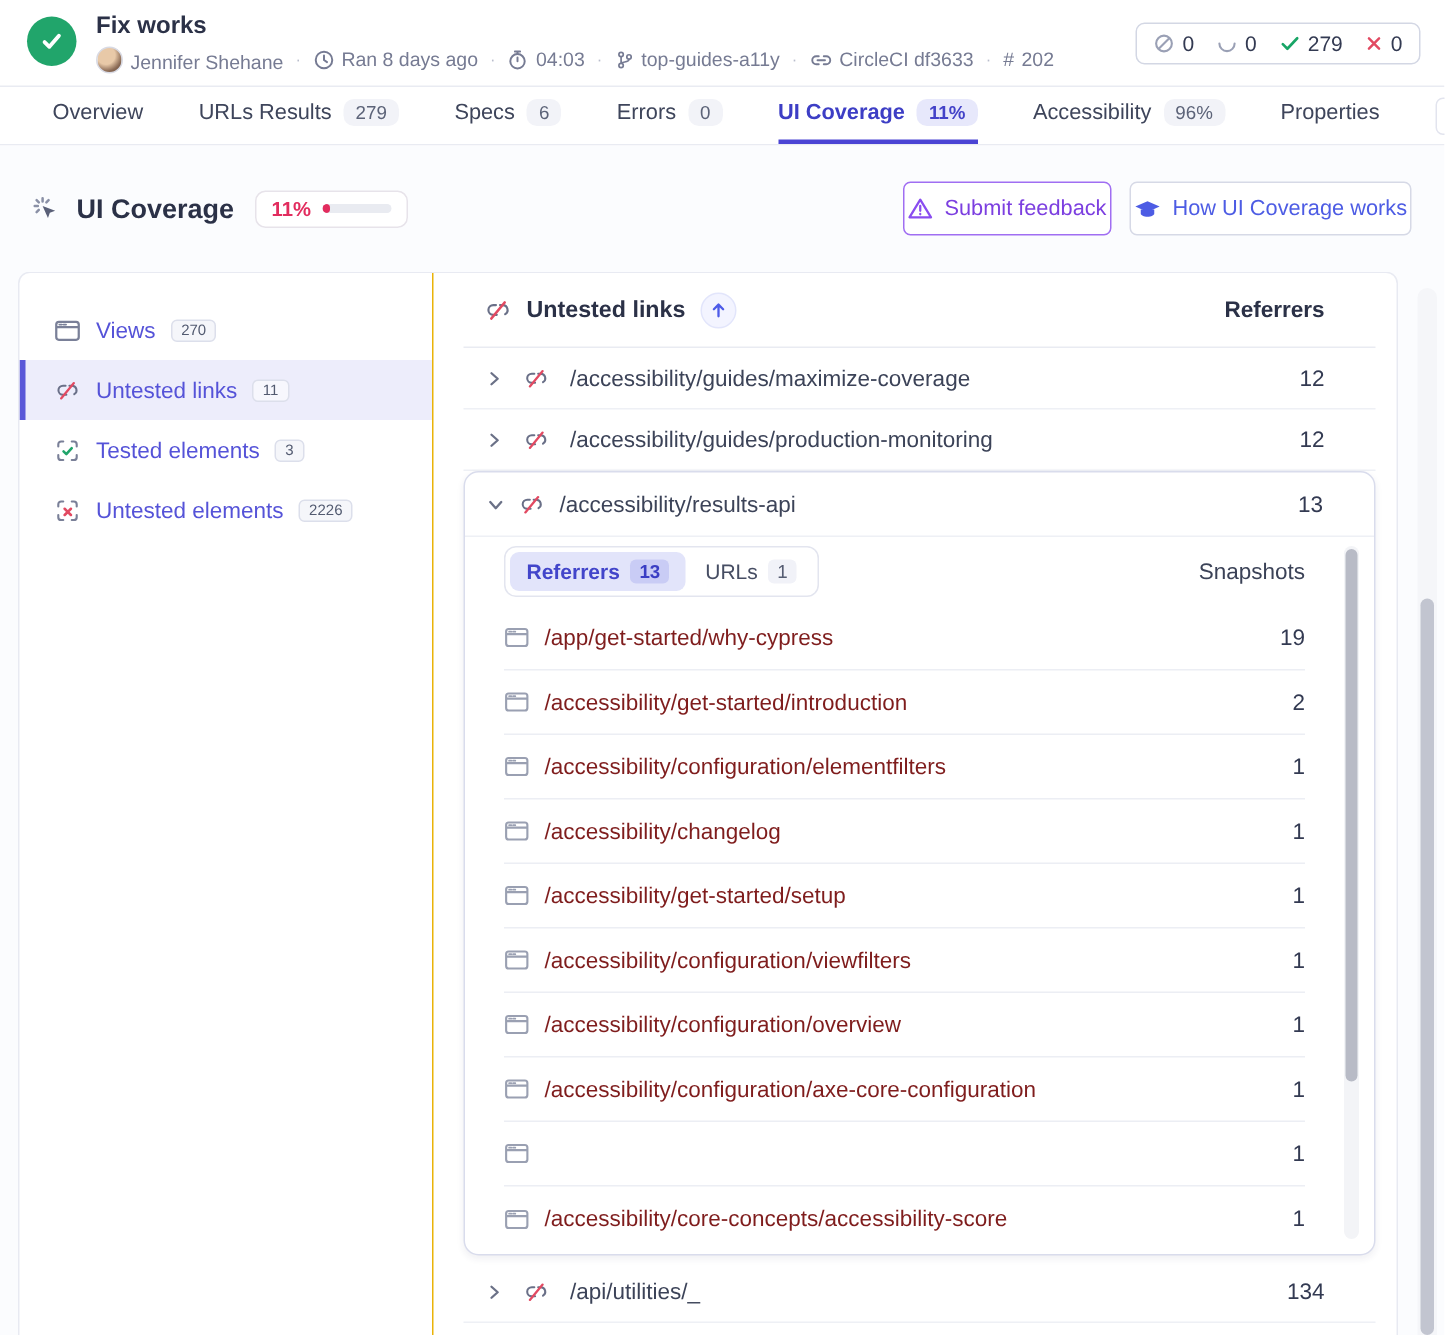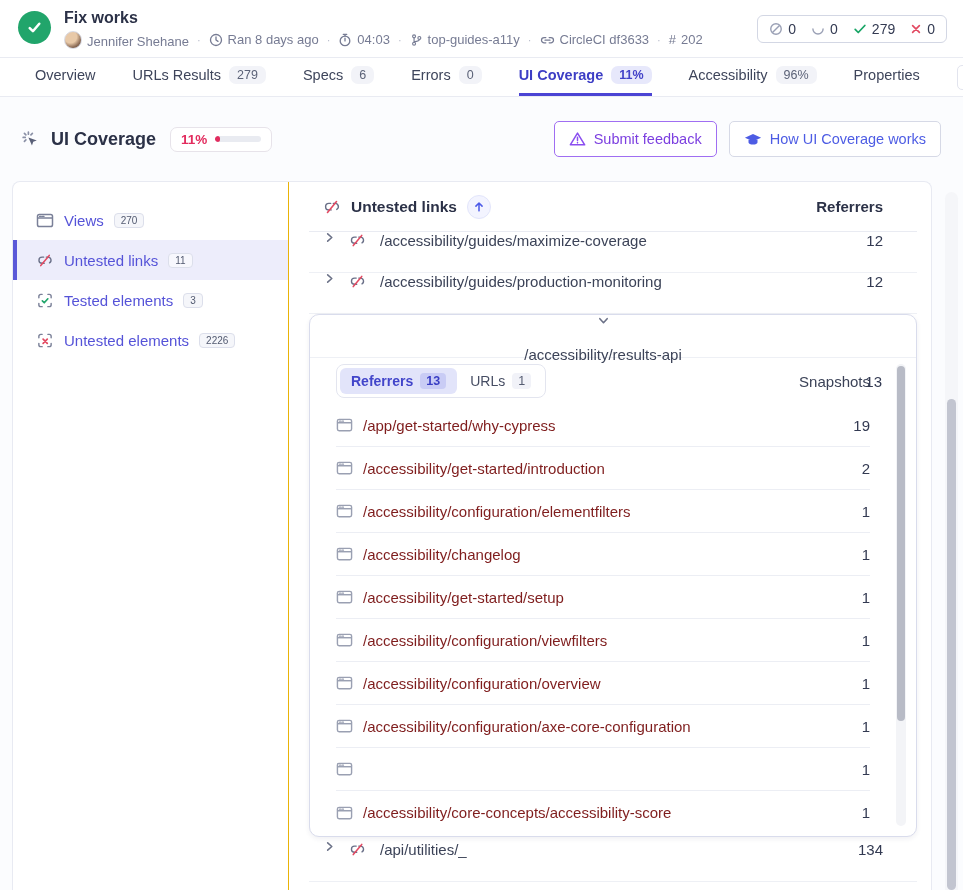--- a/index.html
+++ b/index.html
@@ -38,21 +38,21 @@
   .page-body { flex:1; background:#fbfcfe; position:relative; overflow:hidden; }
   .section-header { height:84px; display:flex; align-items:center; justify-content:space-between; padding:0 22px 0 20px; }
   .sec-left { display:flex; align-items:center; gap:10px; }
   .sec-title { font-size:18px; font-weight:bold; color:#2b3147; }
   .score-pill { display:flex; align-items:center; gap:8px; border:1px solid #e7e3ea; background:#fff;
     border-radius:7px; padding:4px 10px; margin-left:4px; }
   .score-val { color:#e22c5e; font-size:13.5px; font-weight:bold; }
   .score-bar { width:46px; height:6px; border-radius:3px; background:#e9ebf1; position:relative; overflow:hidden; }
   .score-fill { position:absolute; left:0; top:0; bottom:0; border-radius:3px; background:#e22c5e; }
   .sec-buttons { display:flex; gap:12px; }
-  .btn { display:flex; align-items:center; gap:8px; height:36px; padding:0 14px; border-radius:5px;
+  .btn { display:flex; align-items:center; gap:8px; height:36px; padding:0 2px; border-radius:5px;
     background:#fff; font-size:14.5px; cursor:pointer; }
   .btn-feedback { border:1px solid #a06ef2; color:#7c3fe0; }
   .btn-help { border:1px solid #d6d9e6; color:#4d5ce4; }
 
   
   .content-card { position:absolute; left:12px; right:31px; top:84px; bottom:0; background:#fff;
     border:1px solid #e8eaf2; border-bottom:none; border-radius:8px 8px 0 0; display:flex; overflow:hidden; }
   .sidebar { width:276px; border-right:1px solid #eab308; padding-top:18px; flex:0 0 auto; }
   .side-item { height:40px; display:flex; align-items:center; gap:10px; padding:0 12px 0 19px;
     font-size:15px; color:#5553d8; cursor:pointer; border-left:4px solid transparent; }
@@ -61,31 +61,31 @@
     padding:1px 6px; font-size:10px; }
   .side-item.active .sbadge { background:#f7f7fd; }
 
   
   .table-area { flex:1; padding:0 14px 0 20px; overflow:hidden; }
   .table-head { height:50px; display:flex; align-items:center; padding:0 34px 0 14px; border-bottom:1px solid #e9ebf2; }
   .th-title { font-size:15.5px; font-weight:bold; color:#2b3147; margin-left:10px; }
   .sort-btn { width:24px; height:24px; border-radius:50%; background:#f3f4ff; border:1px solid #e2e5fb;
     display:flex; align-items:center; justify-content:center; margin-left:10px; cursor:pointer; }
   .th-col { margin-left:auto; font-size:15px; font-weight:bold; color:#2b3147; }
-  .lrow { height:41px; display:flex; gap:14px; padding:0 34px 0 14px;
+  .lrow { height:41px; display:flex; align-items:center; gap:14px; padding:0 34px 0 14px;
     border-bottom:1px solid #eef0f5; font-size:15px; cursor:pointer; }
   .lrow .path { color:#3c4358; }
   .lrow .cnt { margin-left:auto; color:#333a52; }
   .chev { display:flex; width:12px; justify-content:center; flex:0 0 auto; }
 
   
   .exp-card { border:1px solid #d9dcec; border-radius:10px; margin:0 0 4px 0;
     box-shadow:0 2px 5px rgba(40,45,80,.07); overflow:hidden; background:#fff; }
   .exp-head { height:43px; display:flex; align-items:center; gap:10px; padding:0 34px 0 14px;
-    border-bottom:1px solid #eef0f5; font-size:15px; cursor:pointer;flex-direction:column; }
+    border-bottom:1px solid #eef0f5; font-size:15px; cursor:pointer; }
   .exp-head .path { color:#3c4358; }
   .exp-head .cnt { margin-left:auto; color:#333a52; }
   .exp-panel { position:relative; padding:0 0 2px 0; }
   .ptabs-row { height:46px; display:flex; align-items:center; padding:0 46px 0 26px; }
   .tab-group { display:inline-flex; gap:2px; border:1px solid #e3e5ef; border-radius:8px; padding:3px; background:#fff; }
   .ptab { display:flex; align-items:center; gap:7px; padding:5px 11px; border-radius:6px; font-size:14px;
     color:#464d63; cursor:pointer; }
   .ptab.active { background:#e2e4fa; color:#4245ca; font-weight:bold; }
   .pbadge { border-radius:4px; padding:1px 6px; font-size:12.5px; background:#f1f2f8; color:#565d72; }
   .ptab.active .pbadge { background:#c9ccf5; color:#3a3ec4; font-weight:bold; }

